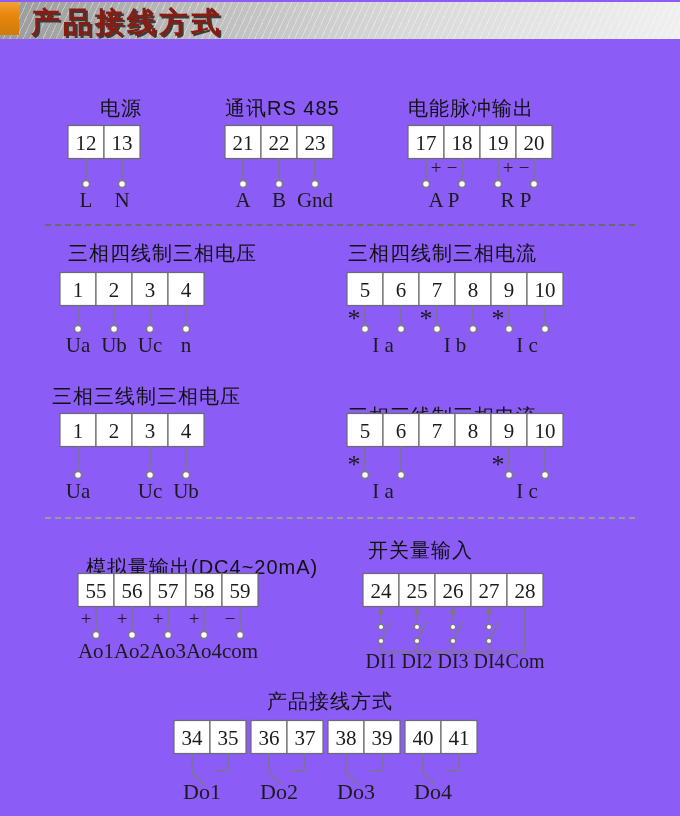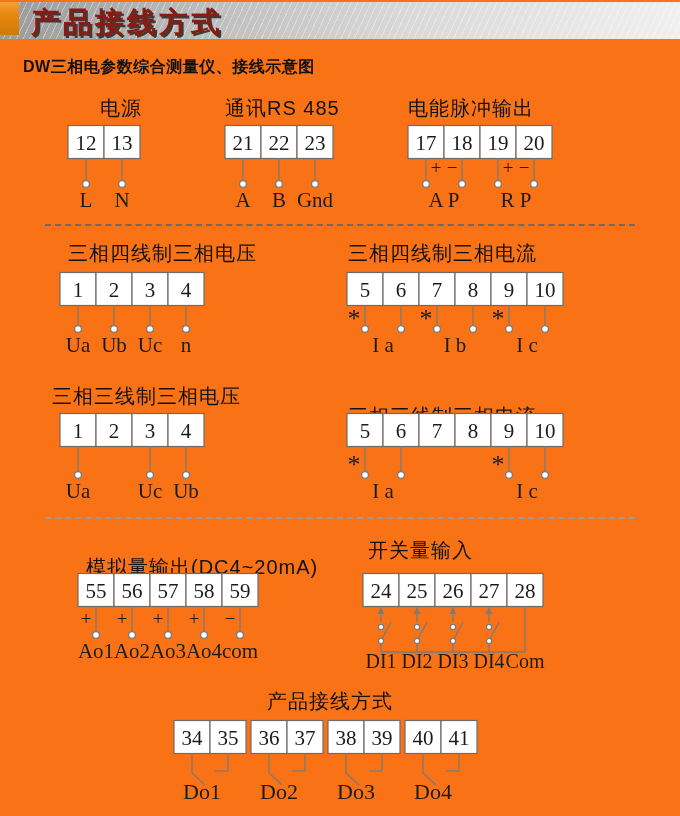--- a/index.html
+++ b/index.html
@@ -1,18 +1,18 @@
 <!DOCTYPE html>
 <html><head>
 <meta charset="utf-8">
 <style>
   * { margin:0; padding:0; box-sizing:border-box; }
   html,body { background:#ffffff; }
   body { width:680px; height:816px; position:relative; font-family:"Liberation Sans", sans-serif; }
-  #canvas { position:absolute; left:0; top:0; width:680px; height:816px; background:#f97316; overflow:hidden; }
+  #canvas { position:absolute; left:0; top:0; width:680px; height:816px; background:#8b5cf6; overflow:hidden; }
 
   
   .header {
     position:absolute; left:0; top:2px; width:680px; height:37px;
     background:
       repeating-linear-gradient(115deg, rgba(255,255,255,.35) 0 1px, rgba(255,255,255,0) 1px 6px),
       linear-gradient(100deg, #9a9a9a 0%, #bdbdbd 30%, #d9d9d9 60%, #f0f0f0 100%);
   }
   .accent {
     position:absolute; left:0; top:0; width:19px; height:33px;
@@ -43,21 +43,20 @@
   svg.wiring text { font-family:"Liberation Serif","DejaVu Serif",serif; fill:#1b1b1b; }
 </style>
 </head>
 <body>
 
 <div id="canvas">
   <div class="header">
     <div class="accent"></div>
     <h1 class="main-title">产品接线方式</h1>
   </div>
-  <div class="subtitle">DW三相电参数综合测量仪、接线示意图</div>
   <div class="sep sep1"></div>
   <div class="sep sep2"></div>
   <div id="groups">
       <section class="group">
         <h3 class="gtitle" style="left: 100px; top: 95px;">电源</h3>
         <svg width="104" height="115" viewBox="0 0 104 115" class="wiring" style="left: 52px; top: 125px;">
           <rect x="16" y="0.5" width="36" height="33" fill="#fff" stroke="#6b6b6b" stroke-width="1.2"></rect>
           <text x="34" y="24.5" font-size="21" text-anchor="middle" fill="#1b1b1b">12</text>
           <rect x="52" y="0.5" width="36" height="33" fill="#fff" stroke="#6b6b6b" stroke-width="1.2"></rect>
           <text x="70" y="24.5" font-size="21" text-anchor="middle" fill="#1b1b1b">13</text>

